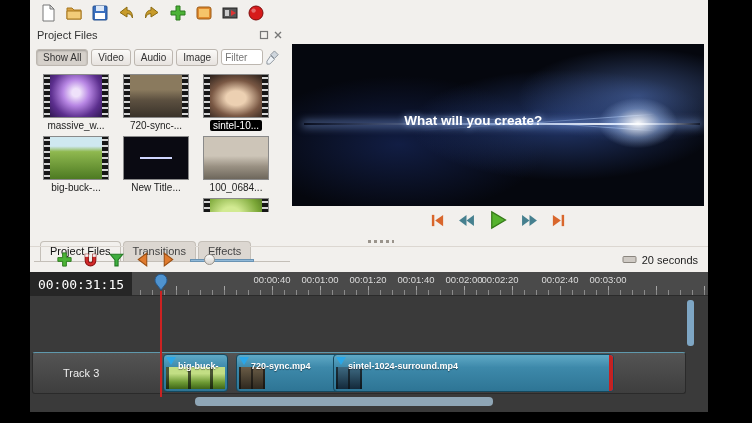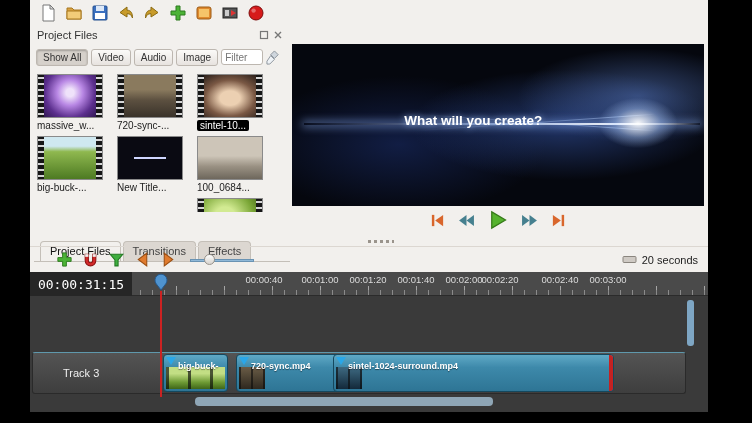--- a/index.html
+++ b/index.html
@@ -23,21 +23,21 @@
 
   .left-panel { position:absolute; left:2px; top:26px; width:256px; height:186px; }
   .filter-row { margin-top:2px; height:22px; display:flex; align-items:center; gap:3px; padding:0 4px; }
   .ftab { font-size:10px; padding:2px 6px; background:linear-gradient(#fbfaf8,#e7e3df); border:1px solid #bdb7b0; border-radius:3px; color:#333; white-space:nowrap; }
   .ftab.active { background:#d6d1cb; box-shadow:inset 0 1px 2px rgba(0,0,0,.25); }
   .filter-input { width:42px; height:16px; font-size:10px; border:1px solid #bdb7b0; border-radius:3px; padding:1px 3px; font-family:"Liberation Sans",sans-serif; }
   .broom-btn svg { width:15px; height:15px; display:block; }
 
   .files-grid { position:absolute; left:4px; top:48px; width:248px; height:138px; overflow:hidden;
     display:grid; grid-template-columns:repeat(3,80px); grid-auto-rows:62px; justify-items:center; }
-  .file-item { display:flex; flex-direction:column; align-items:flex-start; width:78px; }
+  .file-item { display:flex; flex-direction:column; align-items:center; width:78px; }
   .thumb { width:66px; height:44px; position:relative; border:1px solid #8a8a8a; background:#111; }
   .film::before,.film::after { content:""; position:absolute; top:0; bottom:0; width:6px;
     background:repeating-linear-gradient(to bottom,#161616 0 2px,#d6d6d6 2px 4px,#161616 4px 6px); }
   .film::before{left:0} .film::after{right:0}
   .t-disco { background:radial-gradient(circle at 50% 42%, #efe2fa 0 10%, #b887e4 32%, #5c2f8e 62%, #1d0d38 100%); }
   .t-720 { background:linear-gradient(#8a7a5e 0 35%, #5c5040 60%, #3a332a 100%); }
   .t-sintel { background:radial-gradient(ellipse at 50% 55%, #ecd0b2 0 22%, #7a5844 55%, #171210 100%); }
   .t-bigbuck { background:linear-gradient(#cfe8f0 0 22%, #8fb84f 35%, #4d7a22 100%); }
   .t-title { background:#0a0a12; }
   .t-title::before { content:""; position:absolute; left:16px; right:16px; top:20px; height:2px; background:#cfd6ff; }
@@ -348,21 +348,21 @@
     <span class="zoom-wrap">
       <svg viewBox="0 0 15 13">
           <rect x="1" y="3.5" width="13" height="6" rx="1" fill="#cfcac4" stroke="#8a857e"></rect>
         </svg>
       <span class="zoom-text">20 seconds</span>
     </span>
   </div>
 
   <div class="time-display">00:00:31:15</div>
   <div class="ruler">
-    <span class="ruler-label" style="left:132px">00:00:40</span>
+    <span class="ruler-label" style="left:140px">00:00:40</span>
     <span class="ruler-label" style="left:188px">00:01:00</span>
     <span class="ruler-label" style="left:236px">00:01:20</span>
     <span class="ruler-label" style="left:284px">00:01:40</span>
     <span class="ruler-label" style="left:332px">00:02:00</span>
     <span class="ruler-label" style="left:368px">00:02:20</span>
     <span class="ruler-label" style="left:428px">00:02:40</span>
     <span class="ruler-label" style="left:476px">00:03:00</span>
     <span class="ticks-big"></span>
     <span class="ticks-small"></span>
   </div>

